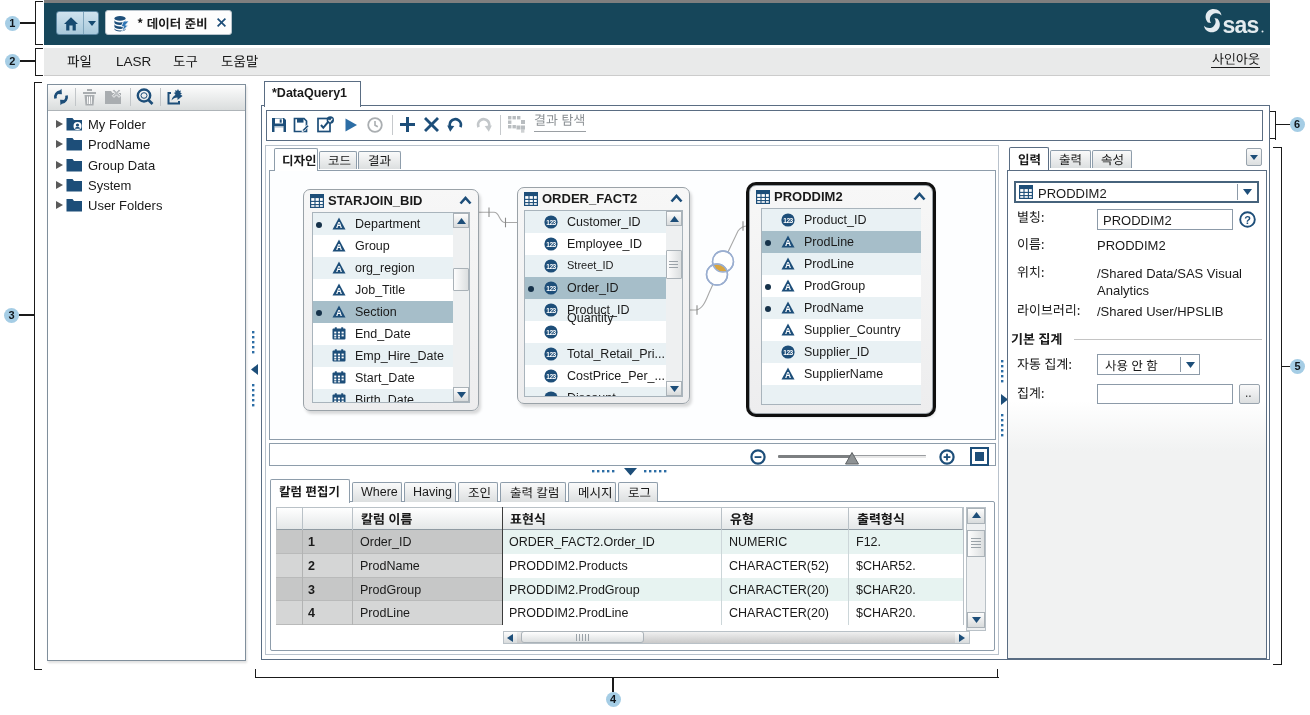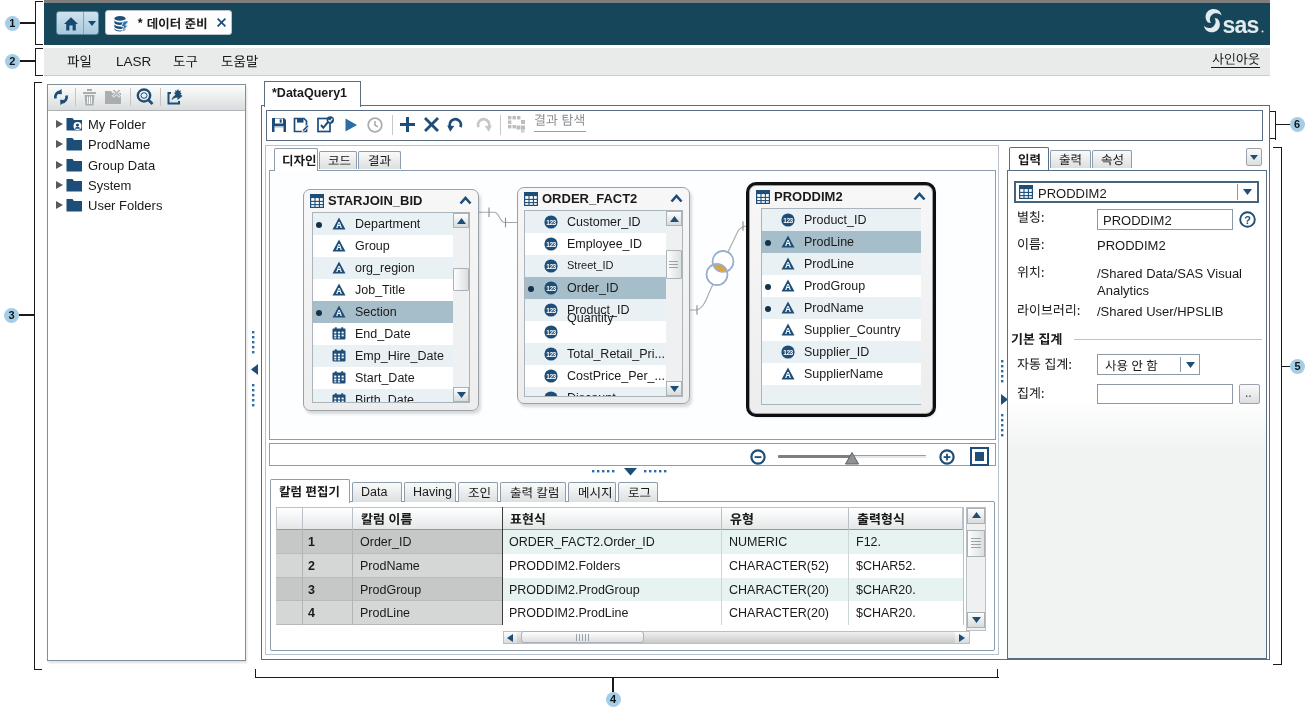--- a/index.html
+++ b/index.html
@@ -633,21 +633,21 @@
     </svg>
 <svg class="abs" style="left:1001px;top:414px" width="3" height="25">
       <rect x="0" y="0" width="2.4" height="2.4" fill="#2c6da5"></rect>
       <rect x="0" y="5" width="2.4" height="2.4" fill="#2c6da5"></rect>
       <rect x="0" y="10" width="2.4" height="2.4" fill="#2c6da5"></rect>
       <rect x="0" y="15" width="2.4" height="2.4" fill="#2c6da5"></rect>
       <rect x="0" y="20" width="2.4" height="2.4" fill="#2c6da5"></rect>
     </svg>
 <div class="abs" style="left:270px;top:501px;width:725px;height:150px;background:#fff;border:1px solid #8e9dab;border-radius:0 2px 2px 2px"></div>
 <div class="abs" style="left:352px;top:481.5px;width:50px;height:20px;background:linear-gradient(#fafafa,#dcdfe0);border:1px solid #8e9dab;border-bottom:none;border-radius:2px 2px 0 0"></div>
-<div class="lat" style="left:361px;top:485px;font-size:12.5px">Data</div>
+<div class="lat" style="left:361px;top:485px;font-size:12.5px">Where</div>
 <div class="abs" style="left:404px;top:481.5px;width:52px;height:20px;background:linear-gradient(#fafafa,#dcdfe0);border:1px solid #8e9dab;border-bottom:none;border-radius:2px 2px 0 0"></div>
 <div class="lat" style="left:413px;top:485px;font-size:12.5px">Having</div>
 <div class="abs" style="left:458px;top:481.5px;width:40px;height:20px;background:linear-gradient(#fafafa,#dcdfe0);border:1px solid #8e9dab;border-bottom:none;border-radius:2px 2px 0 0"></div>
 <div style="position:absolute;left:467px;top:483.8px">
       <svg style="position:absolute;left:0;top:0;overflow:visible" width="25" height="18">
         <path transform="translate(1,13.2)" d="M0.6 -1.3H10.9V-0.5H0.6ZM5.2 -4.1H6.3V-1.1H5.2ZM5.2 -8.9H6.1V-8.2Q6.1 -7.5 5.8 -6.9Q5.6 -6.3 5.1 -5.7Q4.7 -5.2 4.1 -4.8Q3.5 -4.4 2.9 -4.1Q2.2 -3.8 1.6 -3.7L1.1 -4.5Q1.7 -4.6 2.3 -4.8Q2.9 -5.1 3.4 -5.4Q3.9 -5.8 4.3 -6.2Q4.7 -6.7 5.0 -7.2Q5.2 -7.7 5.2 -8.2ZM5.4 -8.9H6.3V-8.2Q6.3 -7.7 6.5 -7.2Q6.8 -6.7 7.2 -6.2Q7.6 -5.8 8.1 -5.5Q8.6 -5.1 9.2 -4.9Q9.8 -4.6 10.4 -4.5L10.0 -3.7Q9.3 -3.9 8.6 -4.1Q8.0 -4.4 7.4 -4.8Q6.8 -5.2 6.4 -5.8Q5.9 -6.3 5.7 -6.9Q5.4 -7.5 5.4 -8.2ZM1.5 -9.3H10.0V-8.5H1.5Z M20.4 -10.3H21.4V-2.1H20.4ZM14.1 -0.1H21.7V0.7H14.1ZM14.1 -2.9H15.2V0.2H14.1ZM15.3 -9.5Q16.2 -9.5 16.8 -9.2Q17.5 -8.8 17.9 -8.2Q18.3 -7.6 18.3 -6.8Q18.3 -6.0 17.9 -5.3Q17.5 -4.7 16.8 -4.3Q16.2 -4.0 15.3 -4.0Q14.5 -4.0 13.8 -4.3Q13.2 -4.7 12.8 -5.3Q12.4 -6.0 12.4 -6.8Q12.4 -7.6 12.8 -8.2Q13.2 -8.8 13.8 -9.2Q14.5 -9.5 15.3 -9.5ZM15.3 -8.6Q14.8 -8.6 14.3 -8.4Q13.9 -8.2 13.6 -7.7Q13.4 -7.3 13.4 -6.8Q13.4 -6.2 13.6 -5.8Q13.9 -5.4 14.3 -5.1Q14.8 -4.9 15.3 -4.9Q15.9 -4.9 16.3 -5.1Q16.8 -5.4 17.0 -5.8Q17.3 -6.2 17.3 -6.8Q17.3 -7.3 17.0 -7.7Q16.8 -8.2 16.3 -8.4Q15.9 -8.6 15.3 -8.6Z" fill="#1a1a1a"></path>
       </svg>
     </div>
 <div class="abs" style="left:500px;top:481.5px;width:66px;height:20px;background:linear-gradient(#fafafa,#dcdfe0);border:1px solid #8e9dab;border-bottom:none;border-radius:2px 2px 0 0"></div>
 <div style="position:absolute;left:509px;top:483.8px">
@@ -704,21 +704,21 @@
     <div class="lat" style="left:729px;top:535px;font-size:12.5px">NUMERIC</div>
     <div class="lat" style="left:856px;top:535px;font-size:12.5px">F12.</div>
     <div class="abs" style="left:721px;top:530px;width:1px;height:23.8px;background:#ccd6d9"></div>
     <div class="abs" style="left:848px;top:530px;width:1px;height:23.8px;background:#ccd6d9"></div>
     <div class="abs" style="left:276px;top:553.8px;width:226.5px;height:23.8px;background:#d5d6d6;border-bottom:1px solid #b9baba"></div>
     <div class="abs" style="left:502.5px;top:553.8px;width:460.5px;height:23.8px;background:#ffffff"></div>
     <div class="abs" style="left:302px;top:553.8px;width:1px;height:23.8px;background:#b2b3b3"></div>
     <div class="abs" style="left:352px;top:553.8px;width:1px;height:23.8px;background:#b2b3b3"></div>
     <div class="lat" style="left:308px;top:558.8px;font-size:12.5px;font-weight:bold">2</div>
     <div class="lat" style="left:360px;top:558.8px;font-size:12.5px">ProdName</div>
-    <div class="lat" style="left:509px;top:558.8px;font-size:12.5px">PRODDIM2.Folders</div>
+    <div class="lat" style="left:509px;top:558.8px;font-size:12.5px">PRODDIM2.Products</div>
     <div class="lat" style="left:729px;top:558.8px;font-size:12.5px">CHARACTER(52)</div>
     <div class="lat" style="left:856px;top:558.8px;font-size:12.5px">$CHAR52.</div>
     <div class="abs" style="left:721px;top:553.8px;width:1px;height:23.8px;background:#ccd6d9"></div>
     <div class="abs" style="left:848px;top:553.8px;width:1px;height:23.8px;background:#ccd6d9"></div>
     <div class="abs" style="left:276px;top:577.5999999999999px;width:226.5px;height:23.8px;background:#c6c7c7;border-bottom:1px solid #b9baba"></div>
     <div class="abs" style="left:502.5px;top:577.5999999999999px;width:460.5px;height:23.8px;background:#e7f3f1"></div>
     <div class="abs" style="left:302px;top:577.5999999999999px;width:1px;height:23.8px;background:#b2b3b3"></div>
     <div class="abs" style="left:352px;top:577.5999999999999px;width:1px;height:23.8px;background:#b2b3b3"></div>
     <div class="lat" style="left:308px;top:582.5999999999999px;font-size:12.5px;font-weight:bold">3</div>
     <div class="lat" style="left:360px;top:582.5999999999999px;font-size:12.5px">ProdGroup</div>

